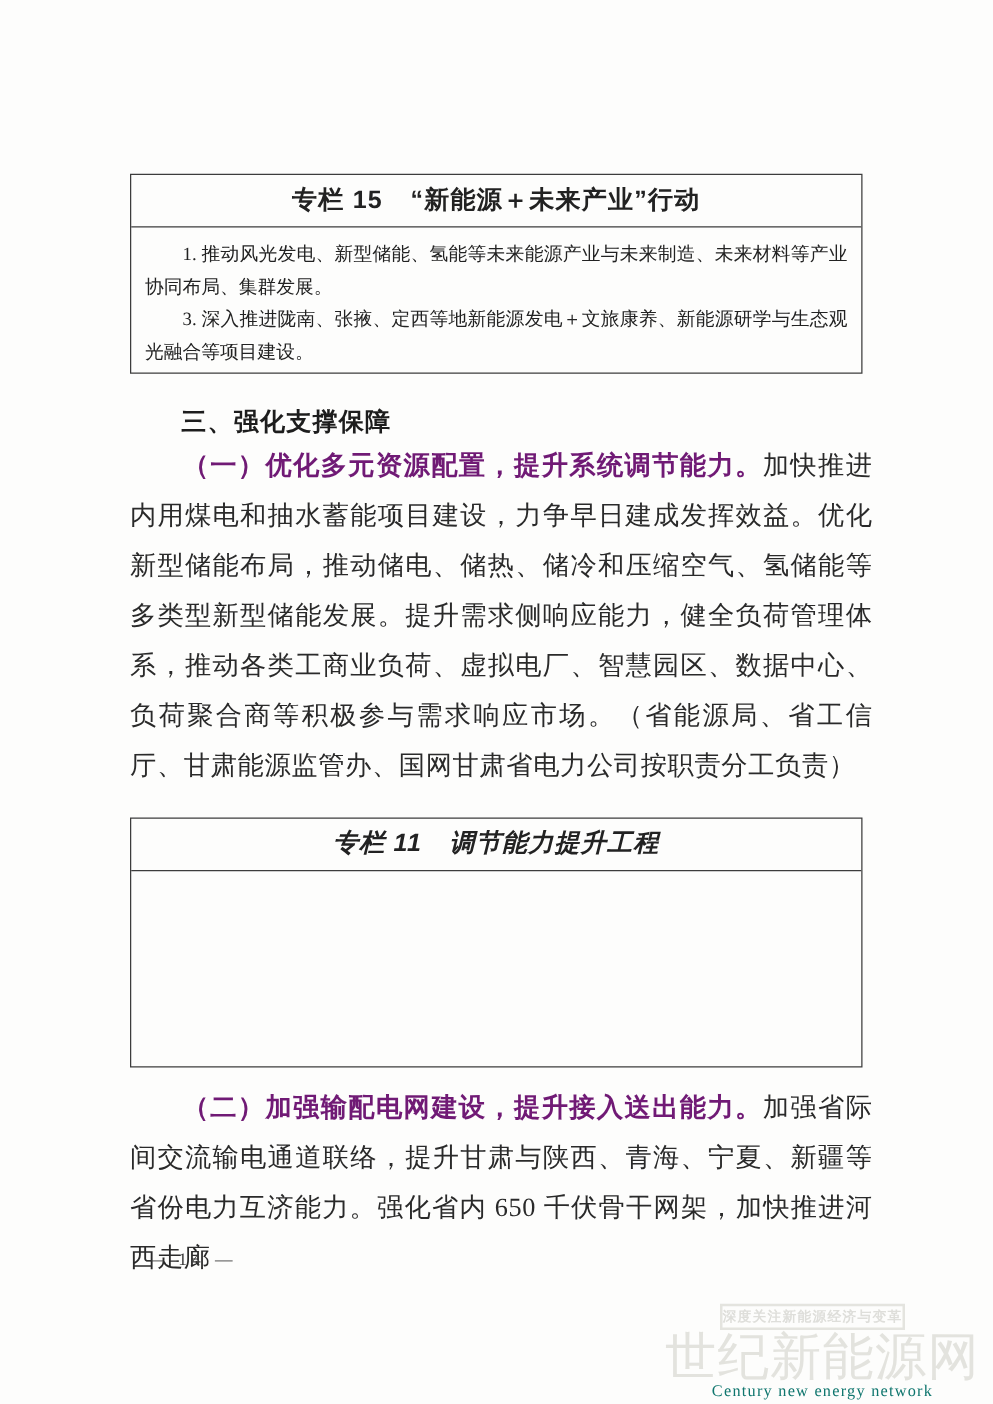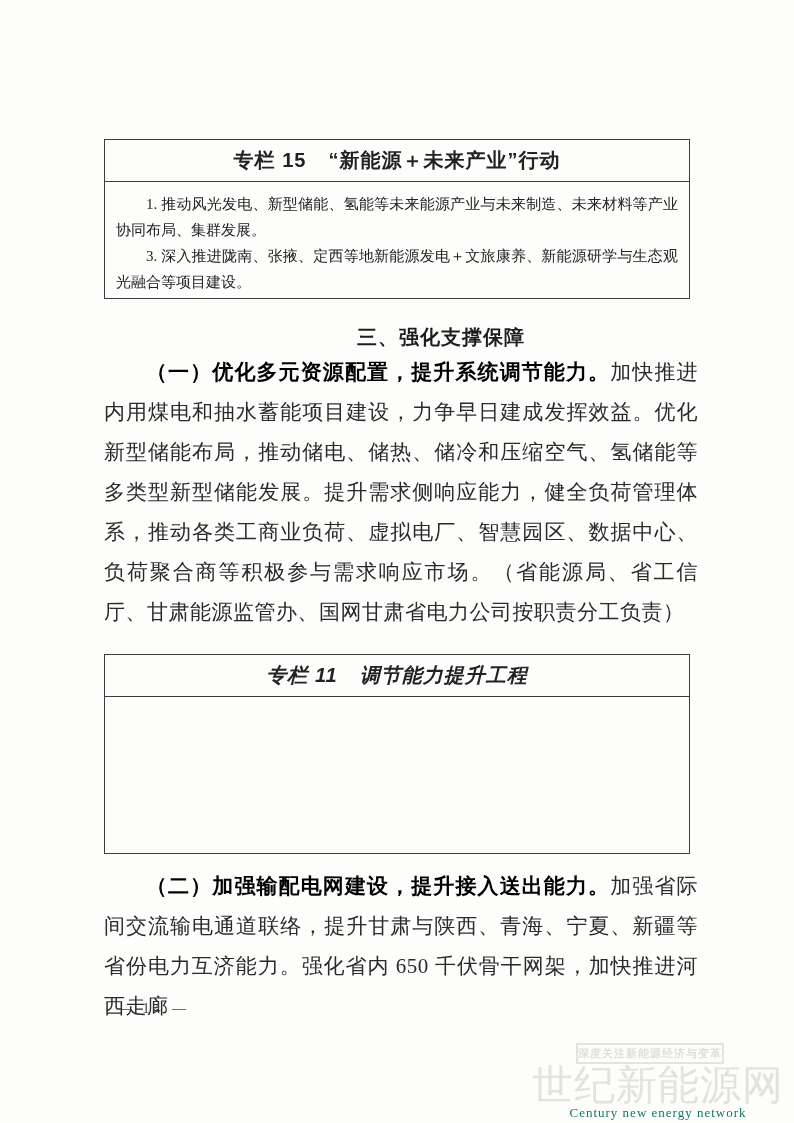--- a/index.html
+++ b/index.html
@@ -46,38 +46,37 @@
     position: absolute;
     left: 104px; top: 324px;
     width: 592px;
     margin: 0;
     padding-left: 41px;
     font-family: "Liberation Sans", "DejaVu Sans", sans-serif;
     font-weight: bold;
     font-size: 20px;
     letter-spacing: 1px;
     color: #1d1d1d;
-    text-align: center;
   }
   
   .body-para {
     position: absolute;
     left: 104px;
     width: 594px;
     margin: 0;
     font-size: 21px;
     line-height: 40px;
     letter-spacing: 0.5px;
     text-align: justify;
     text-indent: 2em;
     color: #2a2a2a;
   }
   .para-1 { top: 352px; }
   .para-2 { top: 866px; }
-  .body-para .lead { font-weight: bold; color: #000000; }
+  .body-para .lead { font-weight: bold; color: #701a75; }
   
   .page-footer {
     position: absolute;
     left: 117px; top: 1001px;
     font-size: 14px;
     letter-spacing: 4px;
     color: #3a3a3a;
   }
   
   .watermark {

